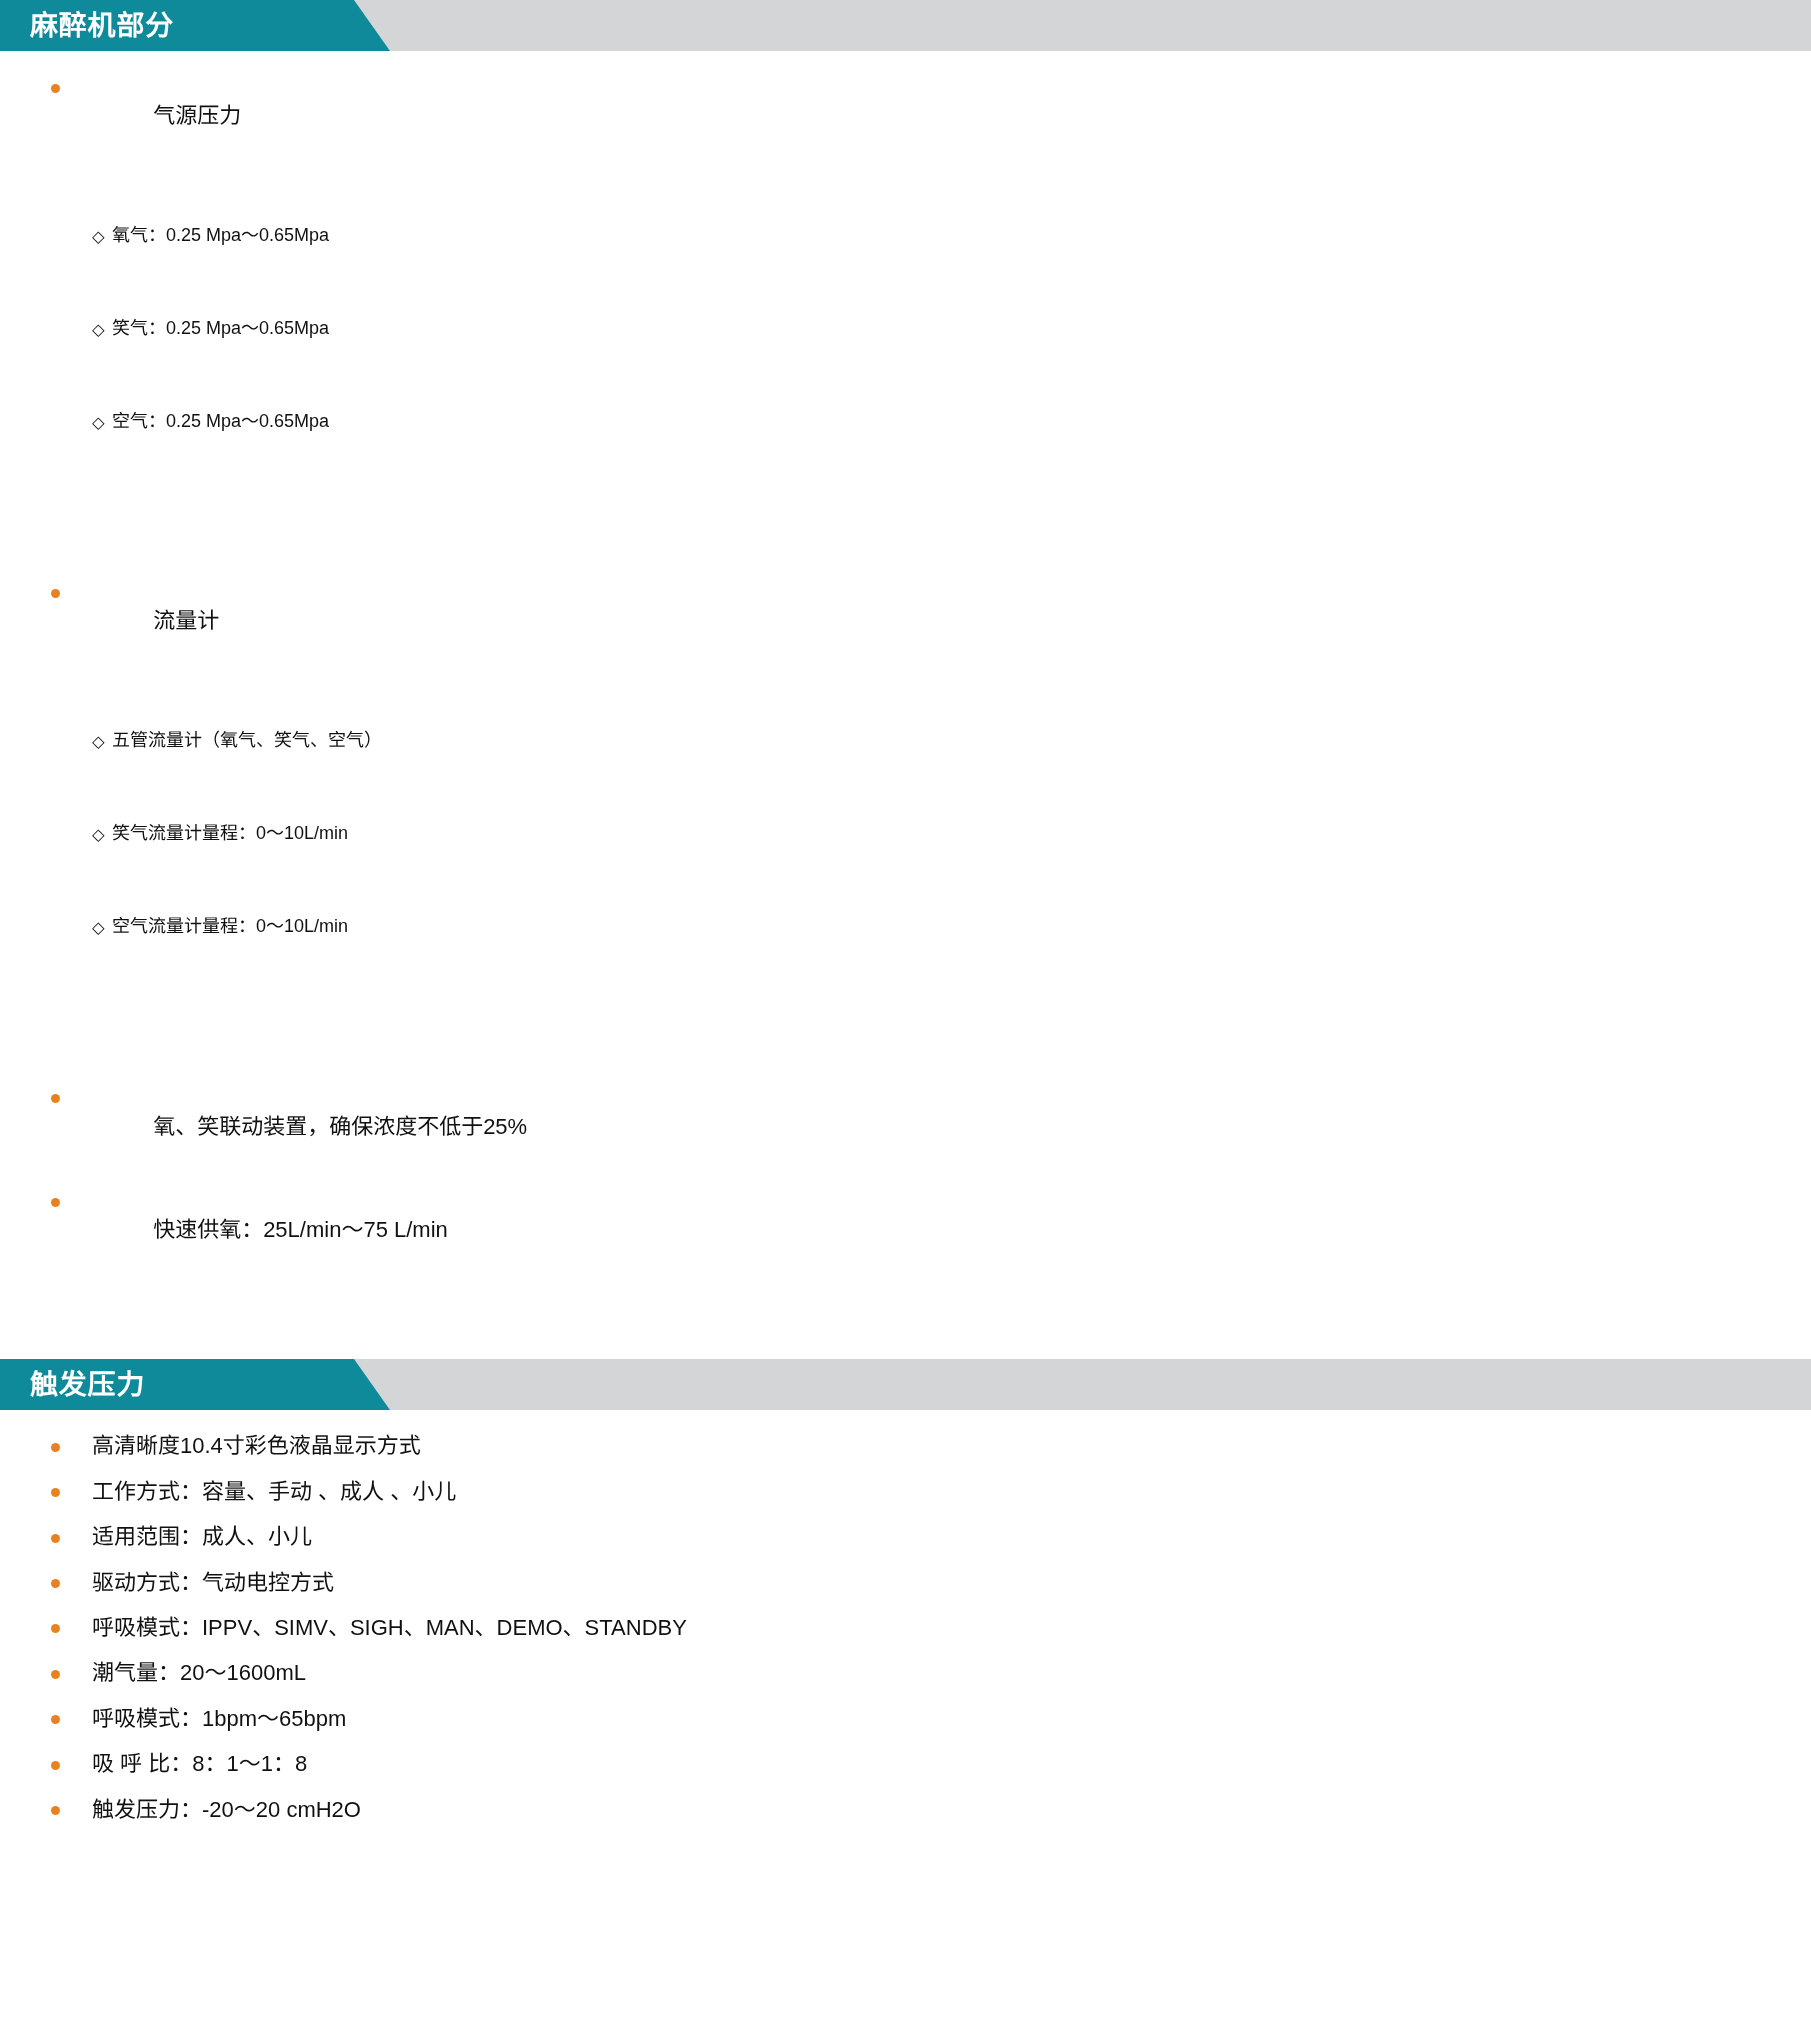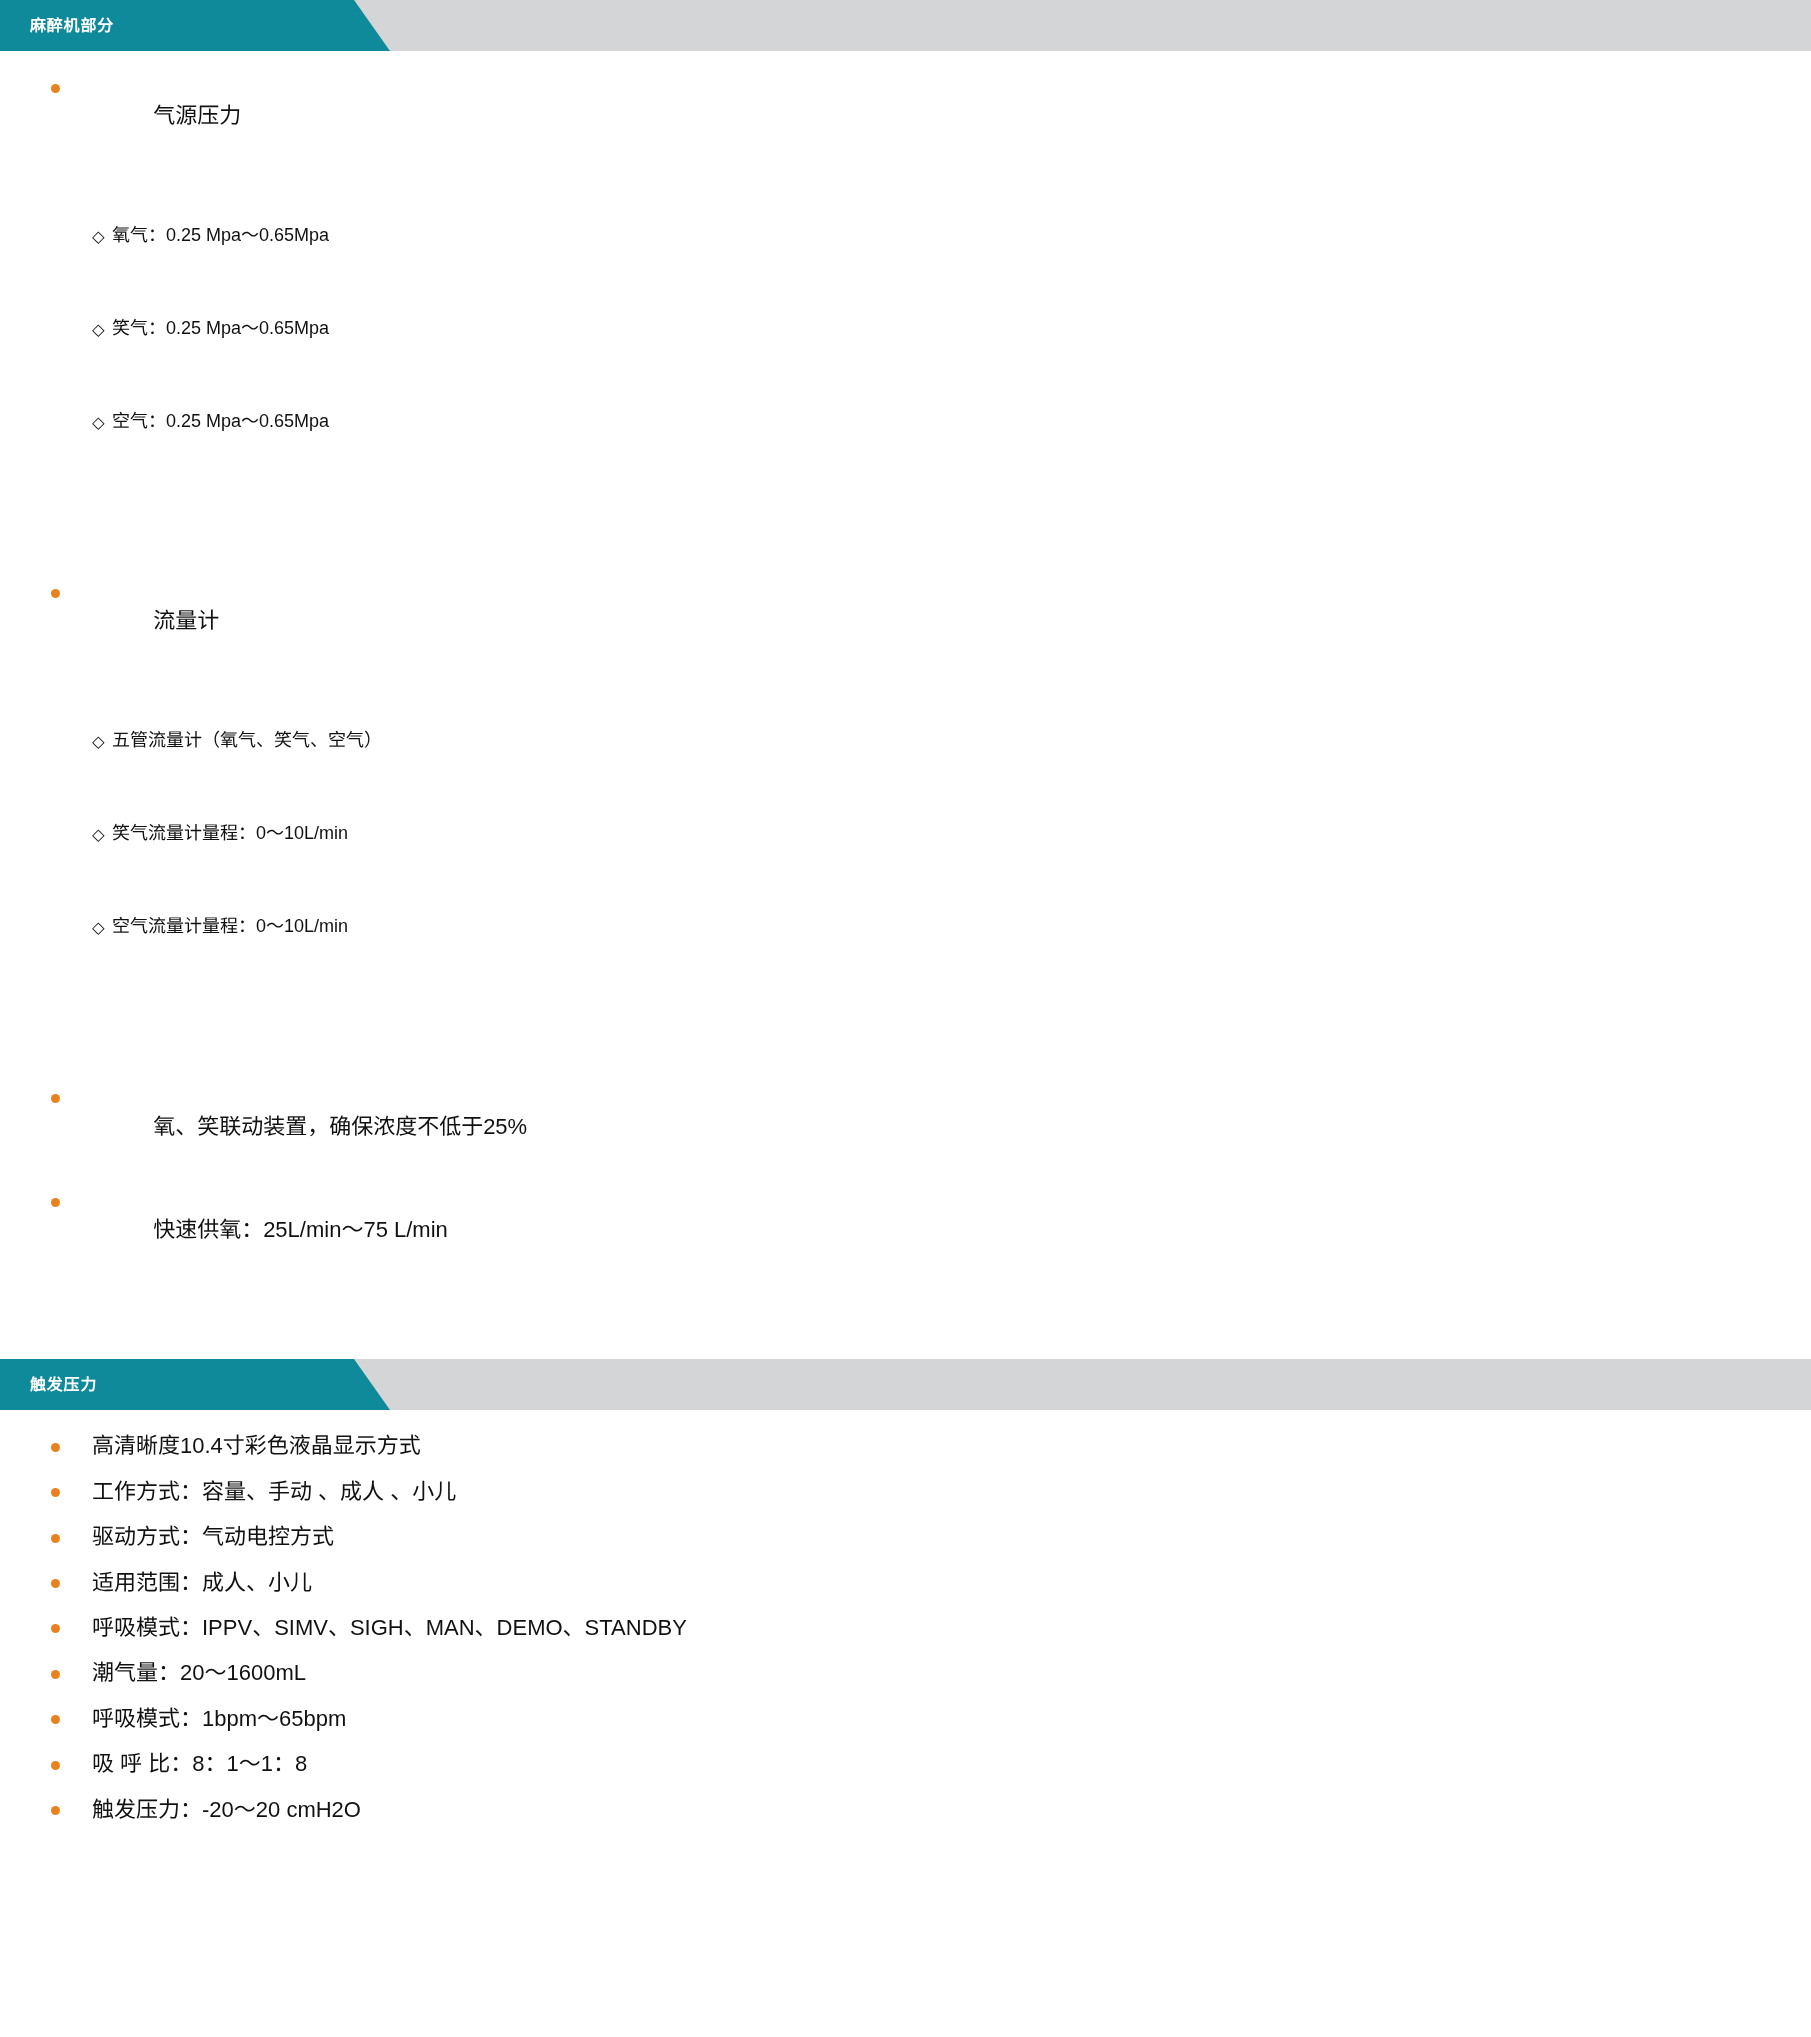--- a/index.html
+++ b/index.html
@@ -60,21 +60,21 @@
     border-width: 0 36px 51px 0;
     border-color: transparent transparent #0f8a9b transparent;
   }
   .section-header .title {
     position: absolute;
     left: 30px;
     top: 0;
     height: 51px;
     line-height: 51px;
     color: #ffffff;
-    font-size: 16px;
+    font-size: 28px;
     font-weight: bold;
     letter-spacing: 0.8px;
     white-space: nowrap;
     z-index: 3;
   }
 
   
   .section-body {
     padding: 21.4px 0 21.4px 0;
   }
@@ -171,22 +171,22 @@
   <div class="section">
     <div class="section-header">
       <div class="bar-bg"></div>
       <div class="bar-teal"></div>
       <div class="title">触发压力</div>
     </div>
     <div class="section-body">
       <ul class="bullets">
         <li><span>高清晰度10.4寸彩色液晶显示方式</span></li>
         <li><span>工作方式：容量、手动 、成人 、小儿</span></li>
+        <li><span>适用范围：成人、小儿</span></li>
         <li><span>驱动方式：气动电控方式</span></li>
-        <li><span>适用范围：成人、小儿</span></li>
         <li><span>呼吸模式：IPPV、SIMV、SIGH、MAN、DEMO、STANDBY</span></li>
         <li><span>潮气量：20～1600mL</span></li>
         <li><span>呼吸模式：1bpm～65bpm</span></li>
         <li><span>吸 呼 比：8：1～1：8</span></li>
         <li><span>触发压力：-20～20 cmH2O</span></li>
 
       </ul>
     </div>
   </div>
 

